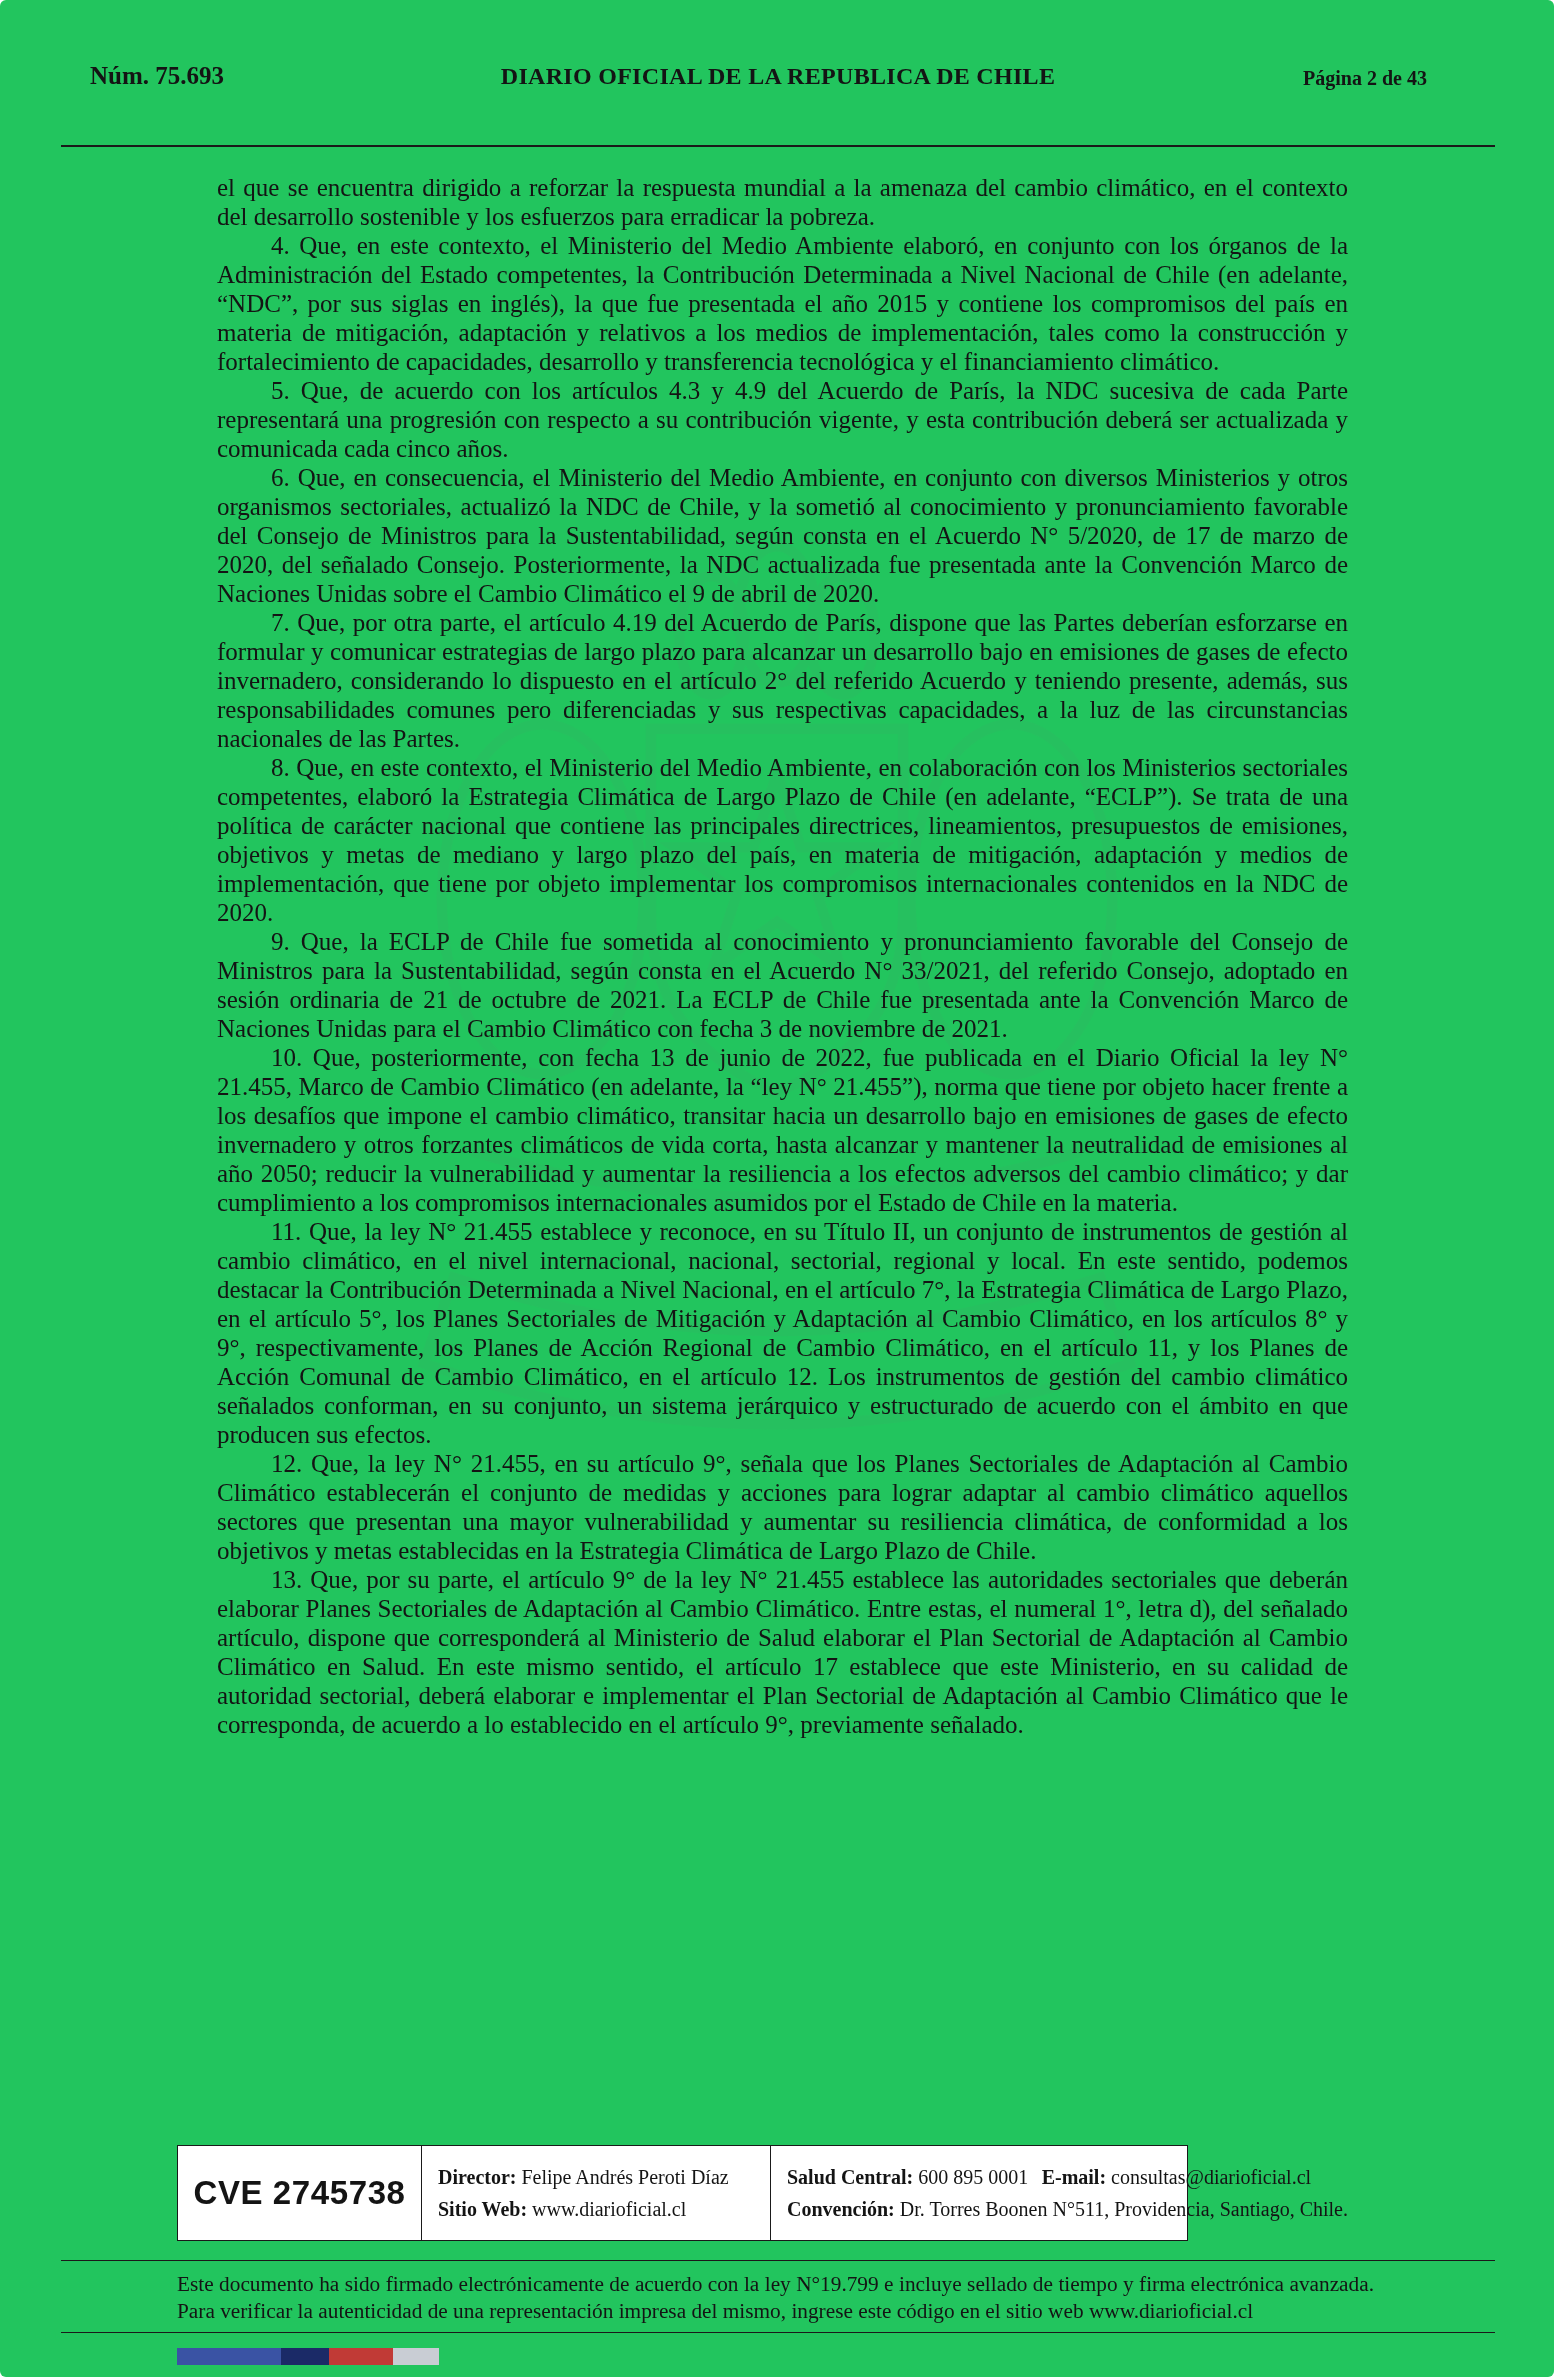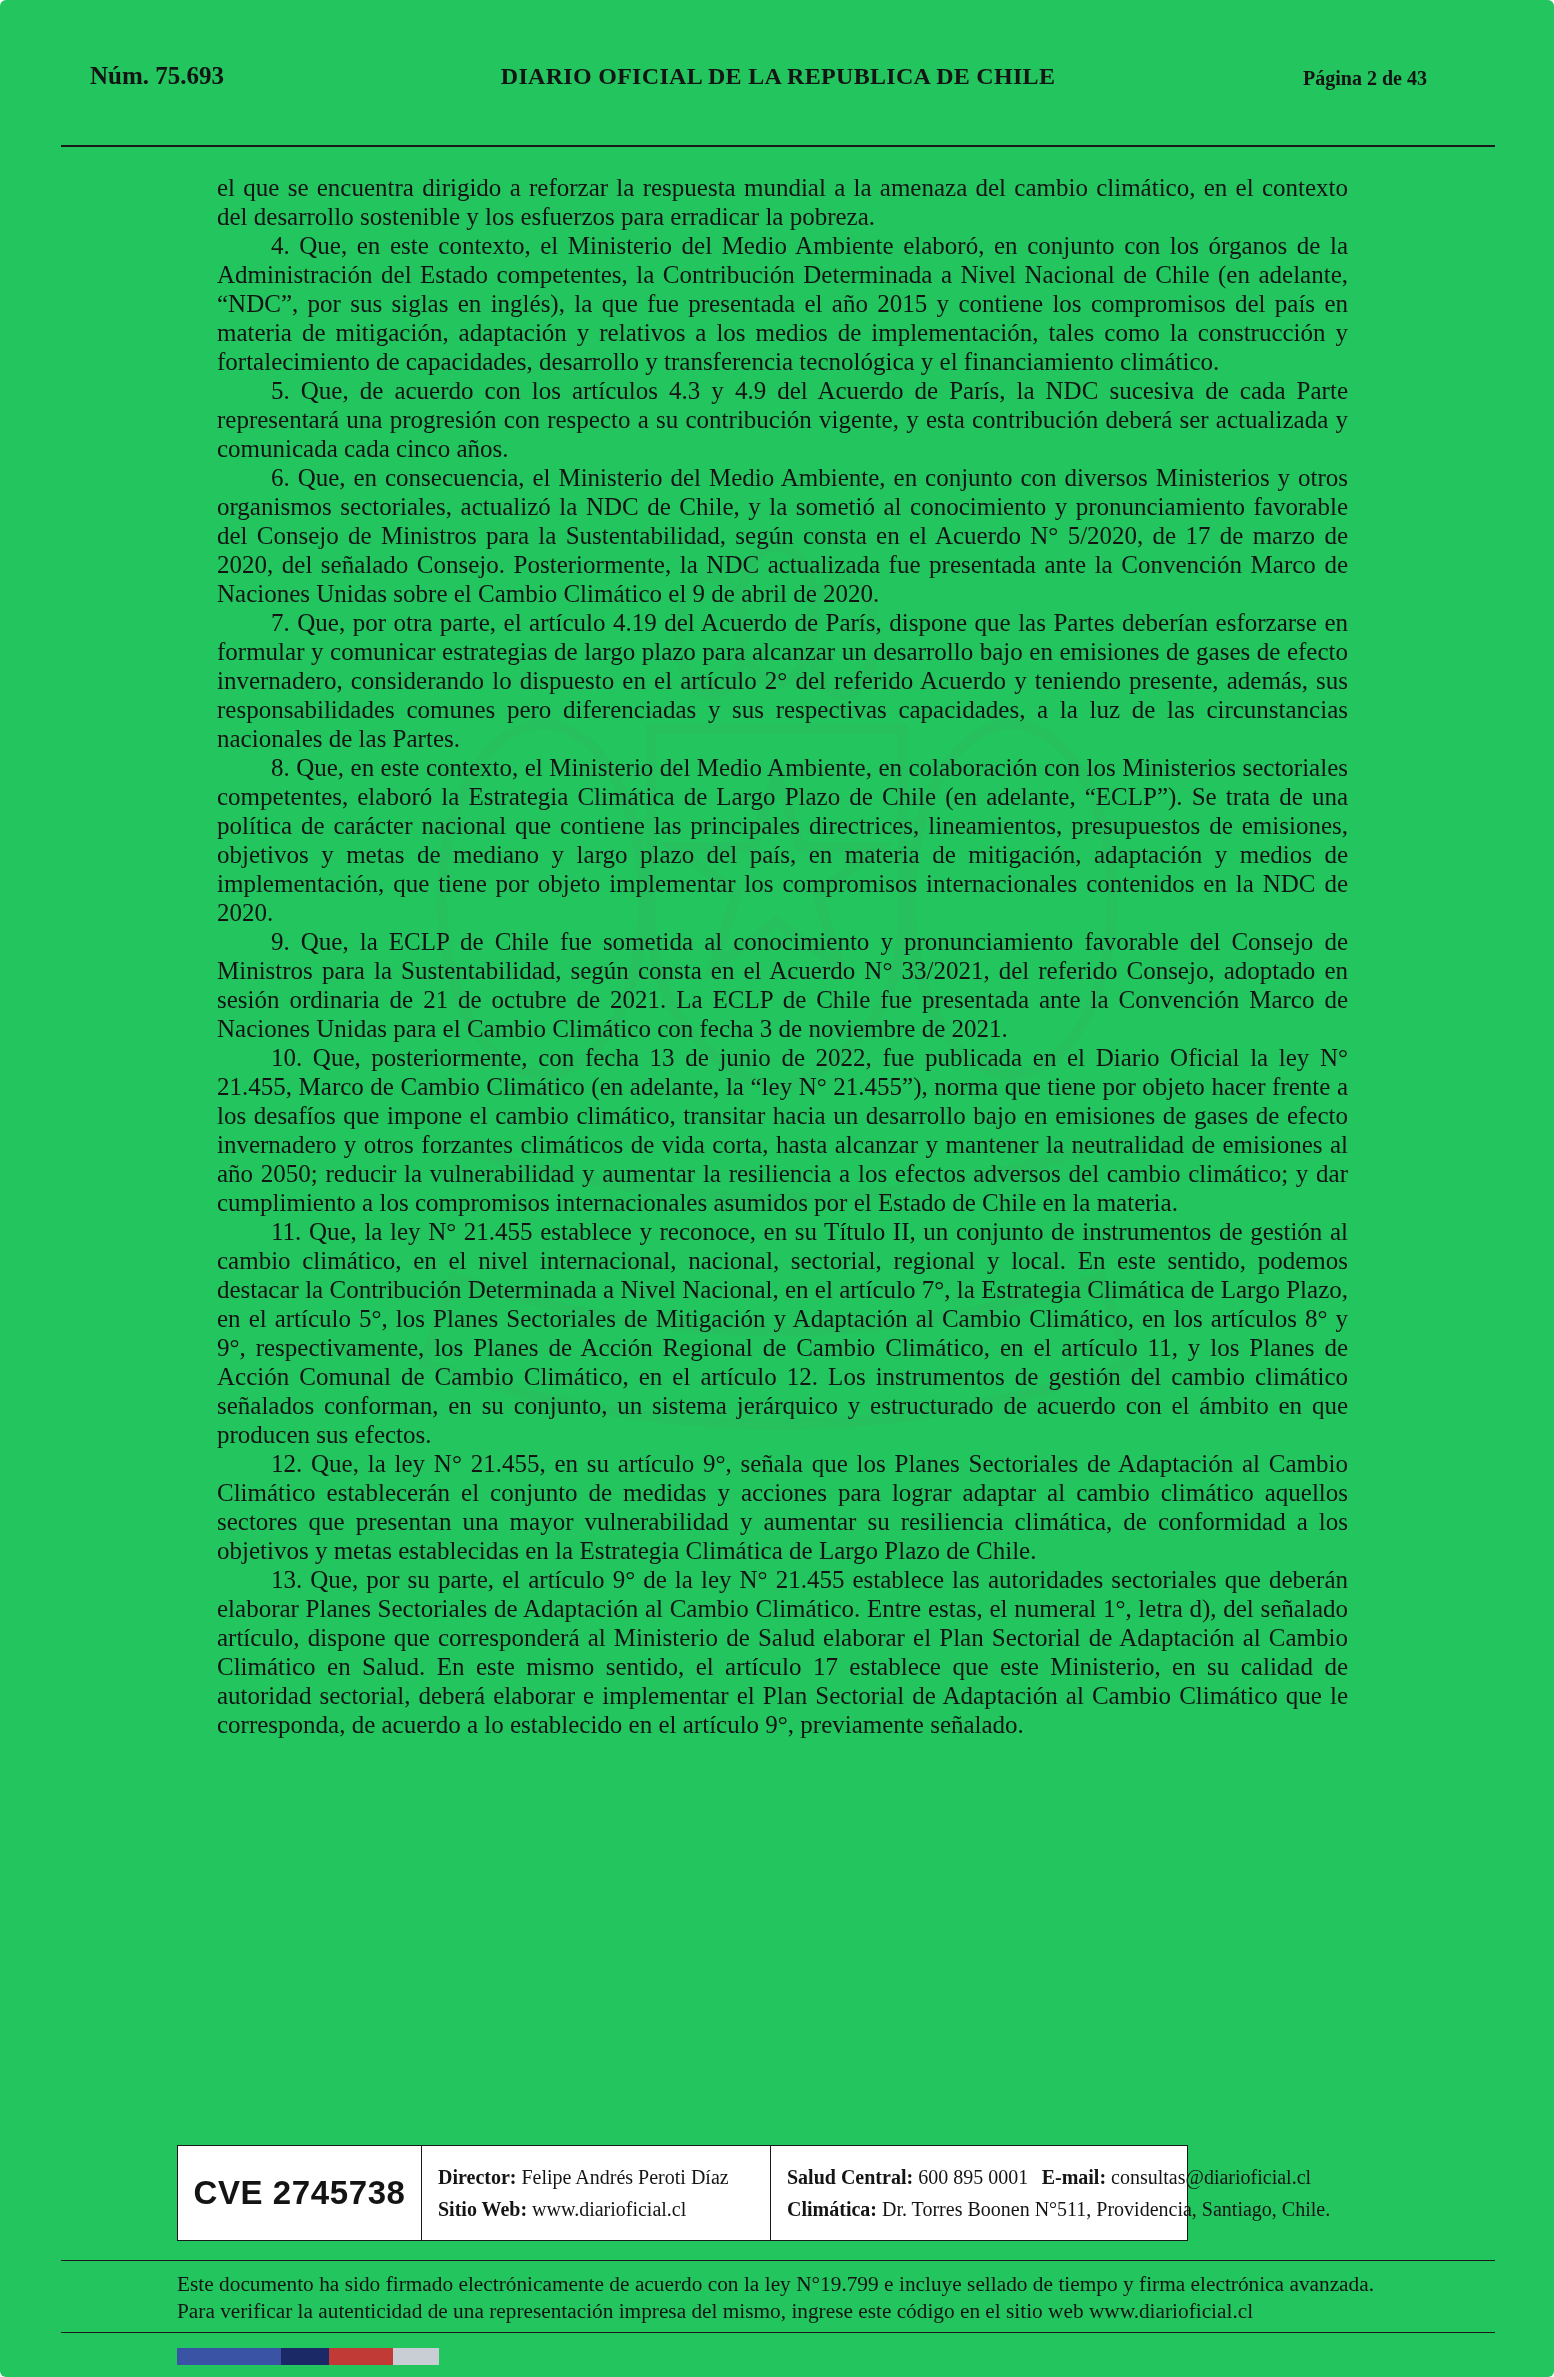--- a/index.html
+++ b/index.html
@@ -129,21 +129,21 @@
       </div>
     </div>
     <div class="cve-cell cve-divided">
       <div class="fline">
         <b>Salud Central:</b>
         <span>600 895 0001</span>
         <b class="gap-left">E-mail:</b>
         <span>consultas@diarioficial.cl</span>
       </div>
       <div class="fline">
-        <b>Climática:</b>
+        <b>Convención:</b>
         <span>Dr. Torres Boonen N°511, Providencia, Santiago, Chile.</span>
       </div>
     </div>
   </div>
 
   <div class="rule rule-legal-top"></div>
   <div class="legal">Este documento ha sido firmado electrónicamente de acuerdo con la ley N°19.799 e incluye sellado de tiempo y firma electrónica avanzada. Para verificar la autenticidad de una representación impresa del mismo, ingrese este código en el sitio web www.diarioficial.cl</div>
   <div class="rule rule-legal-bottom"></div>
 
   <div class="flag-ribbon">

